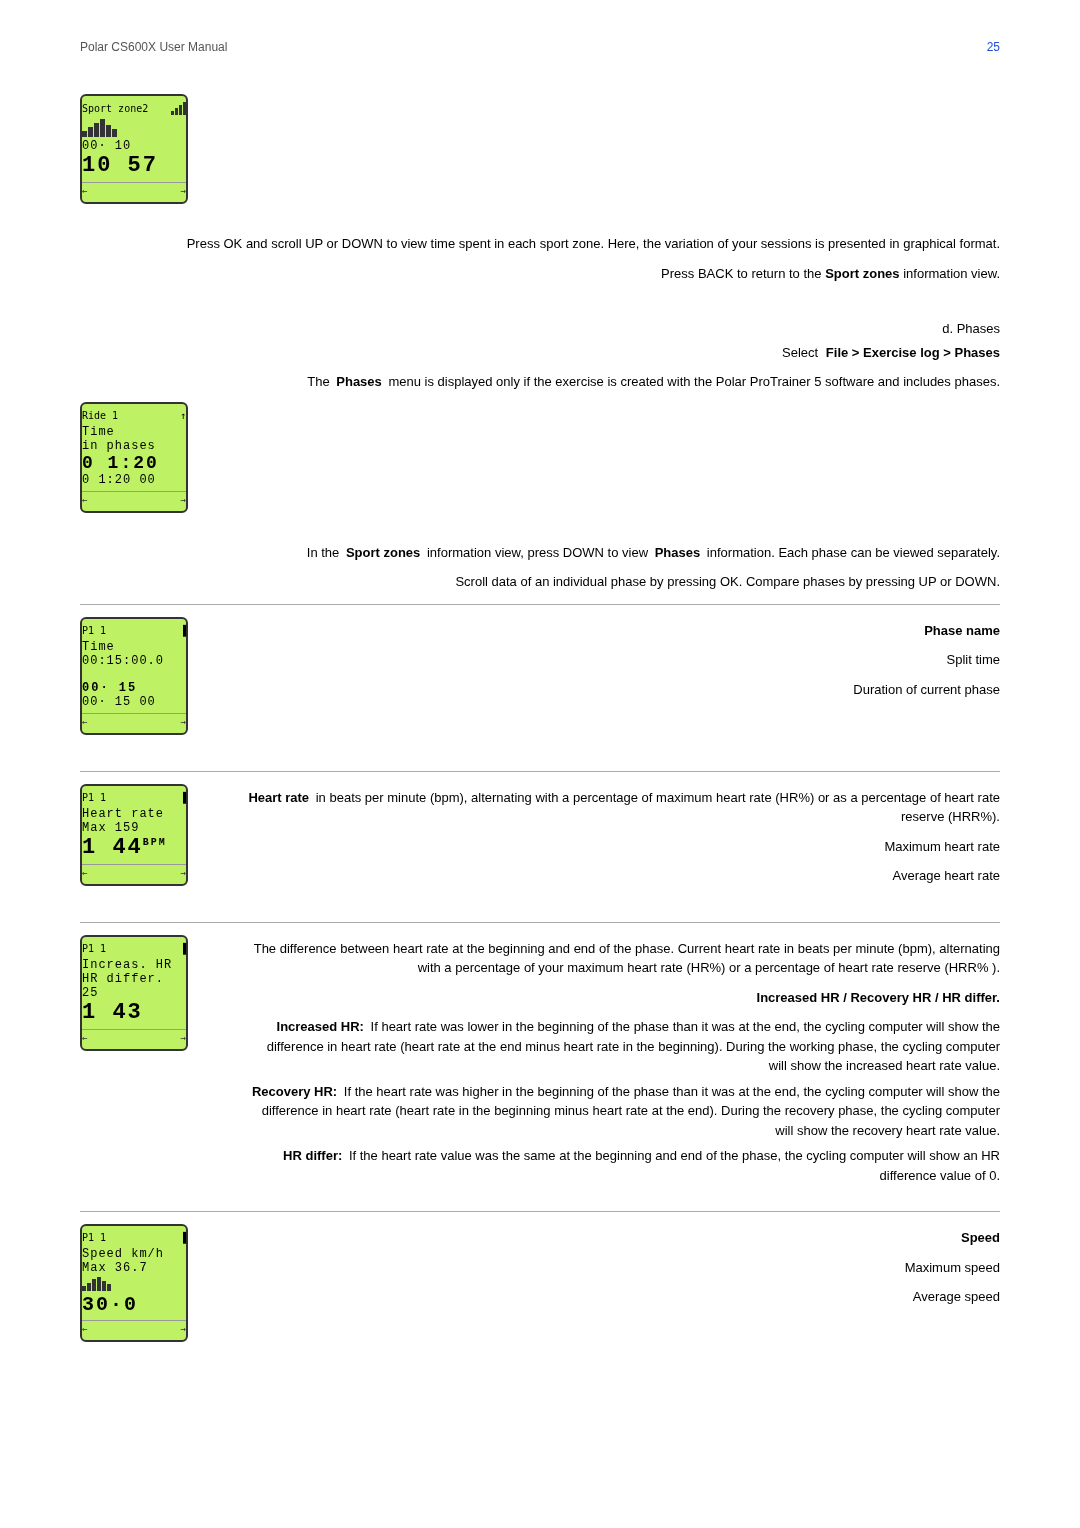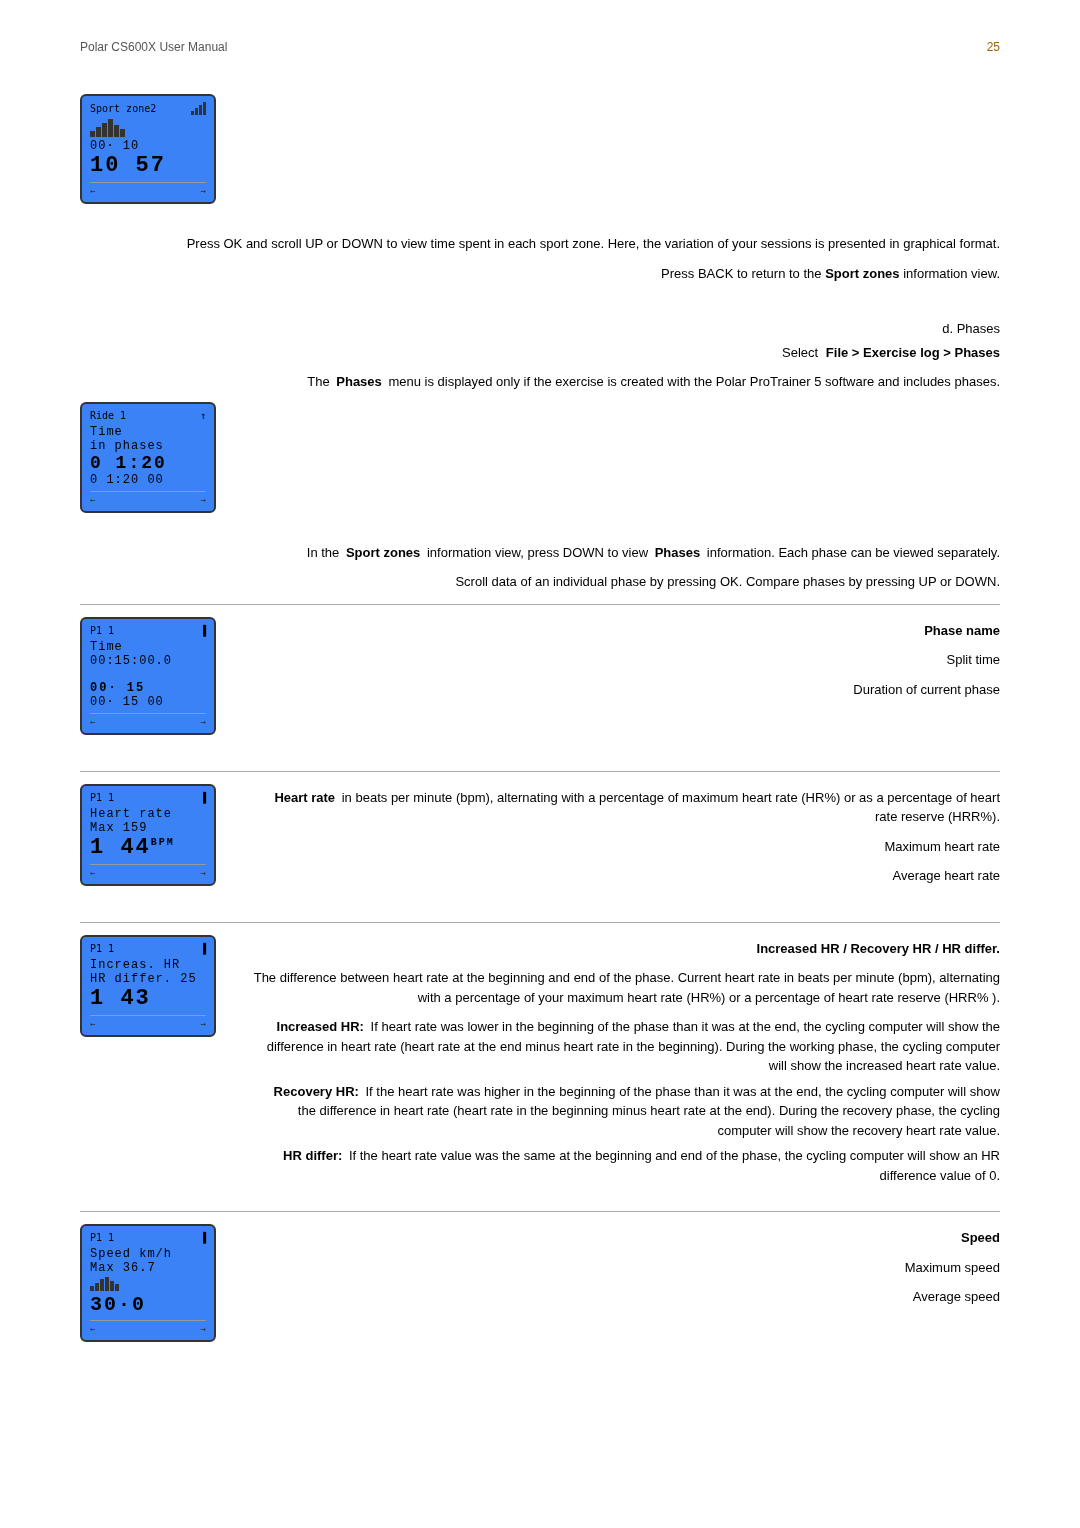--- a/index.html
+++ b/index.html
@@ -18,33 +18,33 @@
       align-items: flex-start;
       margin-bottom: 40px;
       gap: 36px;
     }
     .page-header-title {
       font-size: 12px;
       color: #555;
     }
     .page-number {
       font-size: 12px;
-      color: #a16207;
+      color: #1d4ed8;
     }
 
     
     .device-display {
       border: 2px solid #333;
       border-radius: 6px;
-      width: 136px;
+      width: 108px;
       min-height: 90px;
-      padding: 6px 8px;
+      padding: 6px 0;
       font-family: monospace;
       font-size: 11px;
-      background: #3b82f6;
+      background: #bef264;
       position: relative;
       display: inline-block;
       margin-bottom: 16px;
     }
     .device-display .title-bar {
       font-size: 10px;
       display: flex;
       justify-content: space-between;
       align-items: center;
       margin-bottom: 4px;
@@ -285,22 +285,22 @@
       <div class="lcd-line">HR differ. 25</div>
       <span class="lcd-large" style="font-size:22px;">1 43</span>
       <div class="nav-row">
         <span class="arrow-left"></span>
         <span class="label-ok"></span>
         <span class="arrow-right"></span>
       </div>
     </div>
   </div>
   <div class="desc-col">
+    <p>The difference between heart rate at the beginning and end of the phase. Current heart rate in beats per minute (bpm), alternating with a percentage of your maximum heart rate (HR%) or a percentage of heart rate reserve (HRR% ).</p>
     <p><strong>Increased HR / Recovery HR / HR differ.</strong></p>
-    <p>The difference between heart rate at the beginning and end of the phase. Current heart rate in beats per minute (bpm), alternating with a percentage of your maximum heart rate (HR%) or a percentage of heart rate reserve (HRR% ).</p>
     <p class="desc-list-item">
       <strong>Increased HR:</strong>
       <span style="margin-left:3px;">If heart rate was lower in the beginning of the phase than it was at the end, the cycling computer will show the difference in heart rate (heart rate at the end minus heart rate in the beginning). During the working phase, the cycling computer will show the increased heart rate value.</span>
     </p>
     <p class="desc-list-item">
       <strong>Recovery HR:</strong>
       <span style="margin-left:3px;">If the heart rate was higher in the beginning of the phase than it was at the end, the cycling computer will show the difference in heart rate (heart rate in the beginning minus heart rate at the end). During the recovery phase, the cycling computer will show the recovery heart rate value.</span>
     </p>
     <p class="desc-list-item">
       <strong>HR differ:</strong>

